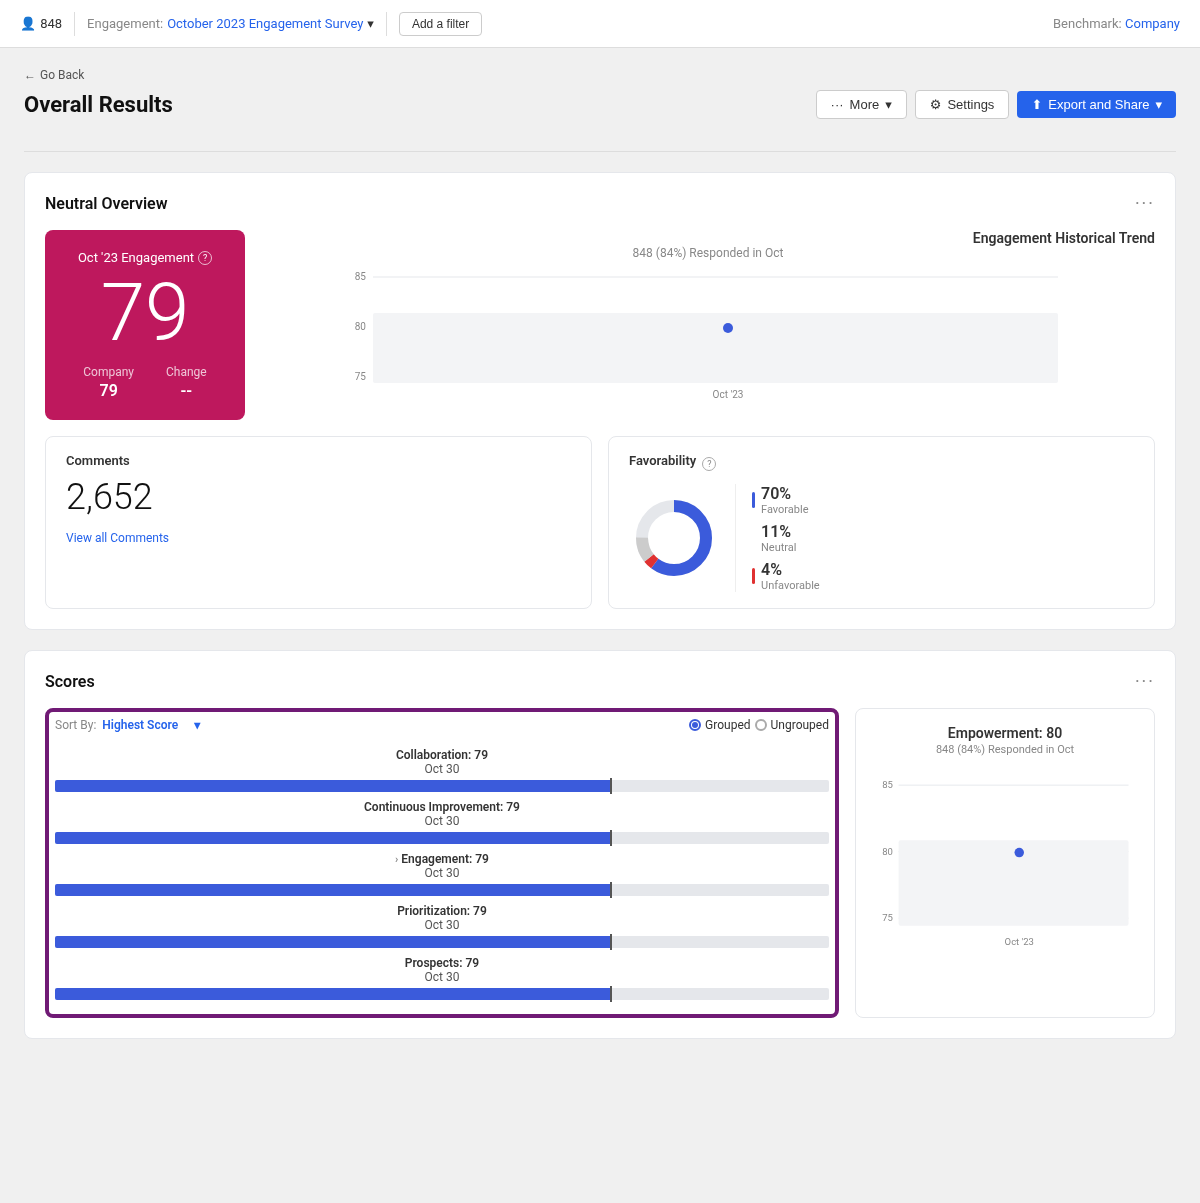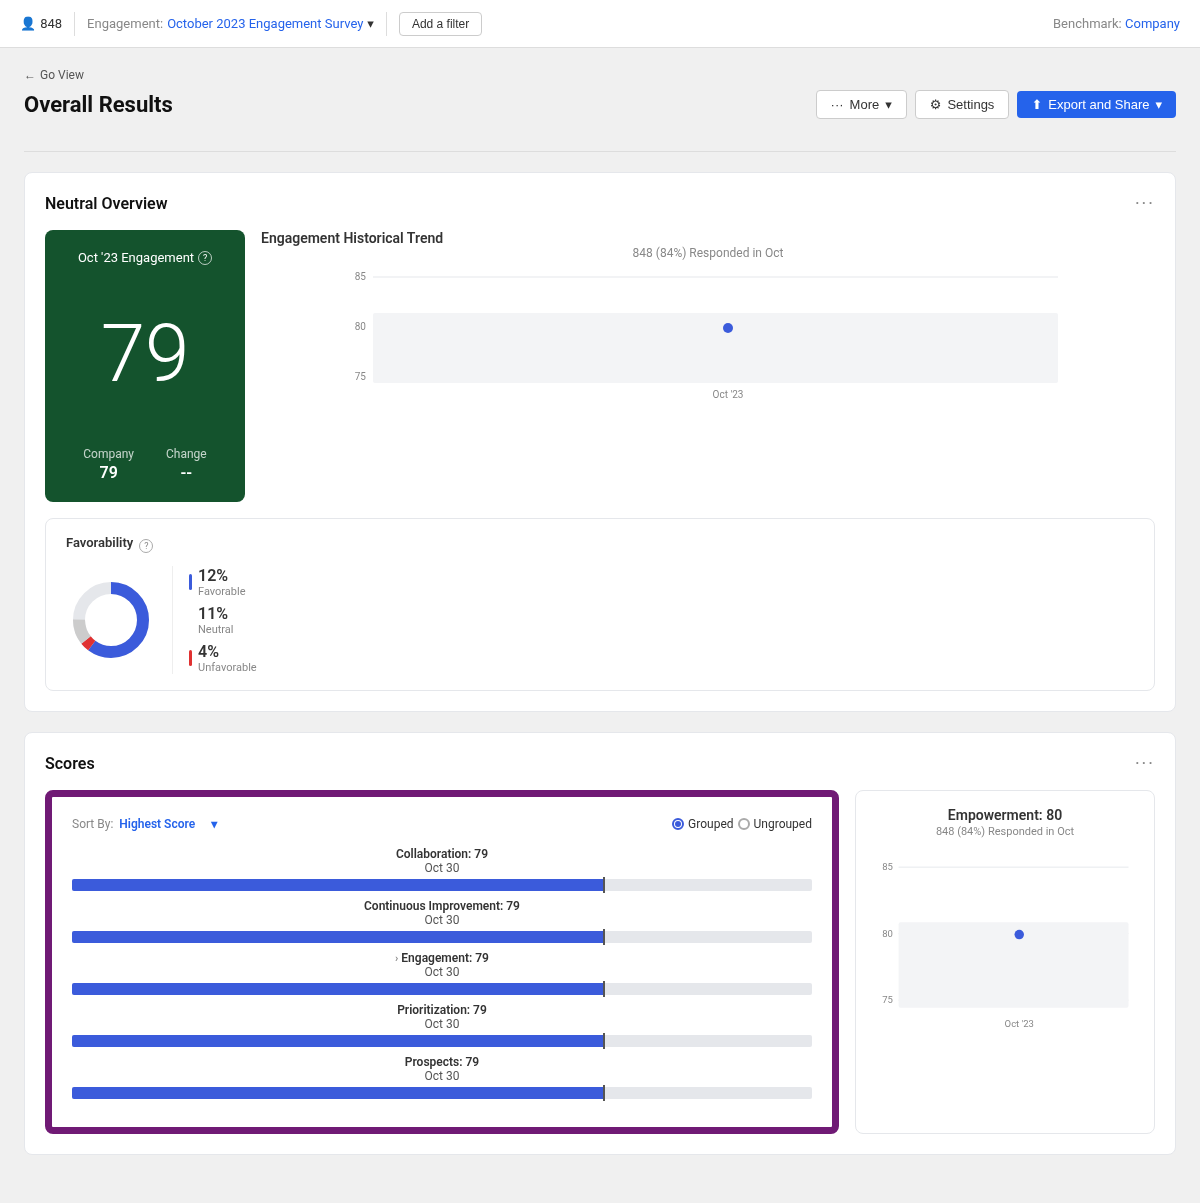--- a/index.html
+++ b/index.html
@@ -91,41 +91,40 @@
       margin-bottom: 16px;
     }
     .section-title { font-size: 16px; font-weight: 600; color: #111; }
     .section-more { font-size: 18px; color: #888; cursor: pointer; letter-spacing: 2px; }
 
     
     .survey-overview-content { display: flex; gap: 16px; }
 
     
     .engagement-card {
-      background: #14532d;
+      background: #be185d;
       border-radius: 8px;
       padding: 20px 24px;
       color: #fff;
       min-width: 200px;
       flex-shrink: 0;
       display: flex;
       flex-direction: column;
       align-items: center;
-      gap: 41px;
     }
     .engagement-card-title { font-size: 13px; margin-bottom: 8px; display: flex; align-items: center; gap: 4px; }
     .engagement-card-score { font-size: 80px; font-weight: 300; line-height: 1; margin-bottom: 12px; }
     .engagement-card-footer { display: flex; gap: 32px; font-size: 12px; }
     .engagement-card-footer-item { display: flex; flex-direction: column; align-items: center; gap: 2px; }
     .engagement-card-footer-label { color: rgba(255,255,255,0.75); }
     .engagement-card-footer-value { font-size: 16px; font-weight: 600; }
 
     
     .historical-trend { flex: 1; }
-    .historical-trend-title { font-size: 14px; font-weight: 600; text-align: left; }
+    .historical-trend-title { font-size: 14px; font-weight: 600; text-align: right; }
     .historical-trend-subtitle { font-size: 12px; color: #888; text-align: center; margin-bottom: 8px; }
 
     
     .stats-row { display: flex; gap: 16px; margin-top: 16px; }
     .stat-card {
       flex: 1;
       background: #fff;
       border: 1px solid #e5e7eb;
       border-radius: 8px;
       padding: 16px 20px;
@@ -143,21 +142,21 @@
     .favorability-row { display: flex; align-items: center; gap: 16px; }
     .donut-container { position: relative; width: 90px; height: 90px; flex-shrink: 0; }
     .fav-legend { display: flex; flex-direction: column; gap: 6px; border-left: 1px solid #eee; padding-left: 16px; }
     .fav-row { display: flex; align-items: center; gap: 6px; font-size: 12px; }
     .fav-bar { width: 3px; height: 16px; border-radius: 2px; }
     .fav-pct { font-size: 16px; font-weight: 600; }
     .fav-label { color: #888; font-size: 11px; }
 
     
     .scores-content { display: flex; gap: 16px; }
-    .scores-list { flex: 1; background: #fff; border: 7px solid #701a75; border-radius: 8px; padding: 20px; }
+    .scores-list { flex: 1; background: #fff; border: 4px solid #701a75; border-radius: 8px; padding: 6px; }
     .scores-right { width: 300px; background: #fff; border: 1px solid #e5e7eb; border-radius: 8px; padding: 16px; flex-shrink: 0; }
 
     .scores-toolbar { display: flex; align-items: center; justify-content: space-between; margin-bottom: 16px; }
     .sort-by { display: flex; align-items: center; gap: 6px; font-size: 12px; color: #333; }
     .sort-label { color: #888; }
     .sort-value { color: #2563eb; font-weight: 600; display: flex; align-items: center; gap: 16px; cursor: pointer; }
     .group-toggle { display: flex; align-items: center; gap: 4px; font-size: 12px; }
     .radio-option { display: flex; align-items: center; gap: 4px; cursor: pointer; }
     .radio-dot { width: 12px; height: 12px; border-radius: 50%; border: 2px solid #3b5bdb; display: flex; align-items: center; justify-content: center; }
     .radio-dot.active::after { content: ''; width: 6px; height: 6px; background: #3b5bdb; border-radius: 50%; display: block; }
@@ -208,21 +207,21 @@
   <div class="benchmark">
     <span>Benchmark:</span>
     <a href="#">Company</a>
   </div>
 </div>
 
 <div class="main">
 
   <div class="back-link">
     <span>←</span>
-    <span>Go View</span>
+    <span>Go Back</span>
   </div>
 
   <div class="page-header">
     <h1 class="page-title">Overall Results</h1>
     <div class="header-actions">
       <button class="btn-secondary">
         <span>···</span>
         <span>More</span>
         <span>▾</span>
       </button>
@@ -284,20 +283,25 @@
           <circle cx="390" cy="60" r="5" fill="#3b5bdb"></circle>
 
           <text x="390" y="130" font-size="10" fill="#888" text-anchor="middle">Oct '23</text>
         </svg>
       </div>
     </div>
 
     <div class="stats-row">
 
 
+      <div class="stat-card">
+        <div class="stat-card-title">Comments</div>
+        <div class="comments-count">2,652</div>
+        <a class="view-all-link" href="#">View all Comments</a>
+      </div>
 
       <div class="stat-card">
         <div style="display:flex;align-items:center;gap:6px;margin-bottom:10px;">
           <span class="stat-card-title">Favorability</span>
           <span class="info-icon-dark">?</span>
         </div>
         <div class="favorability-row">
 
           <div class="donut-container">
             <svg width="90" height="90" viewBox="0 0 90 90">
@@ -308,21 +312,21 @@
 
               <circle cx="45" cy="45" r="32" fill="none" stroke="#e03131" stroke-width="12" stroke-dasharray="8 201" stroke-dashoffset="-121" transform="rotate(-90 45 45)"></circle>
 
               <circle cx="45" cy="45" r="32" fill="none" stroke="#ccc" stroke-width="12" stroke-dasharray="22 201" stroke-dashoffset="-129" transform="rotate(-90 45 45)"></circle>
             </svg>
           </div>
           <div class="fav-legend">
             <div class="fav-row">
               <div class="fav-bar" style="background:#3b5bdb;"></div>
               <div>
-                <div class="fav-pct">12%</div>
+                <div class="fav-pct">70%</div>
                 <div class="fav-label">Favorable</div>
               </div>
             </div>
             <div class="fav-row">
               <div style="width:3px;"></div>
               <div>
                 <div class="fav-pct">11%</div>
                 <div class="fav-label">Neutral</div>
               </div>
             </div>

